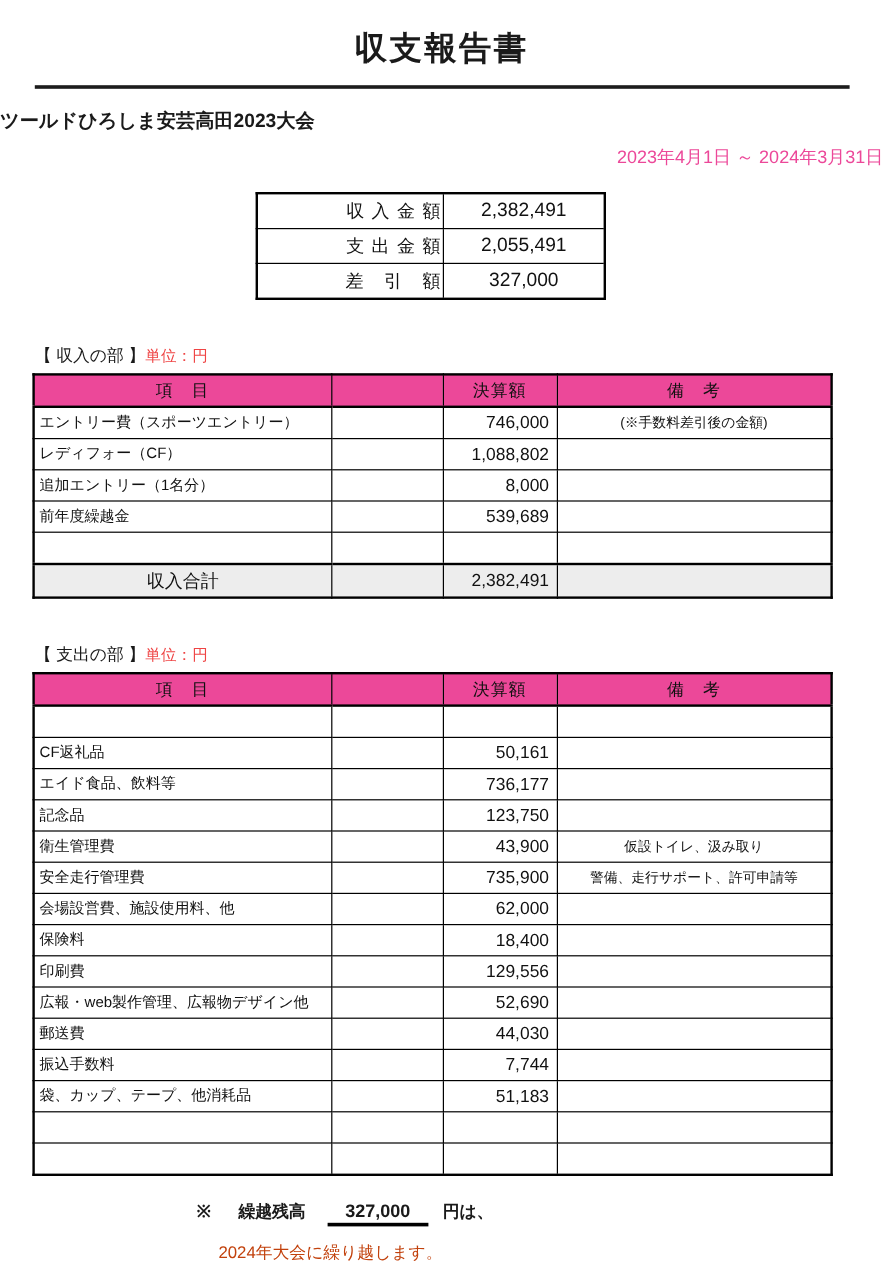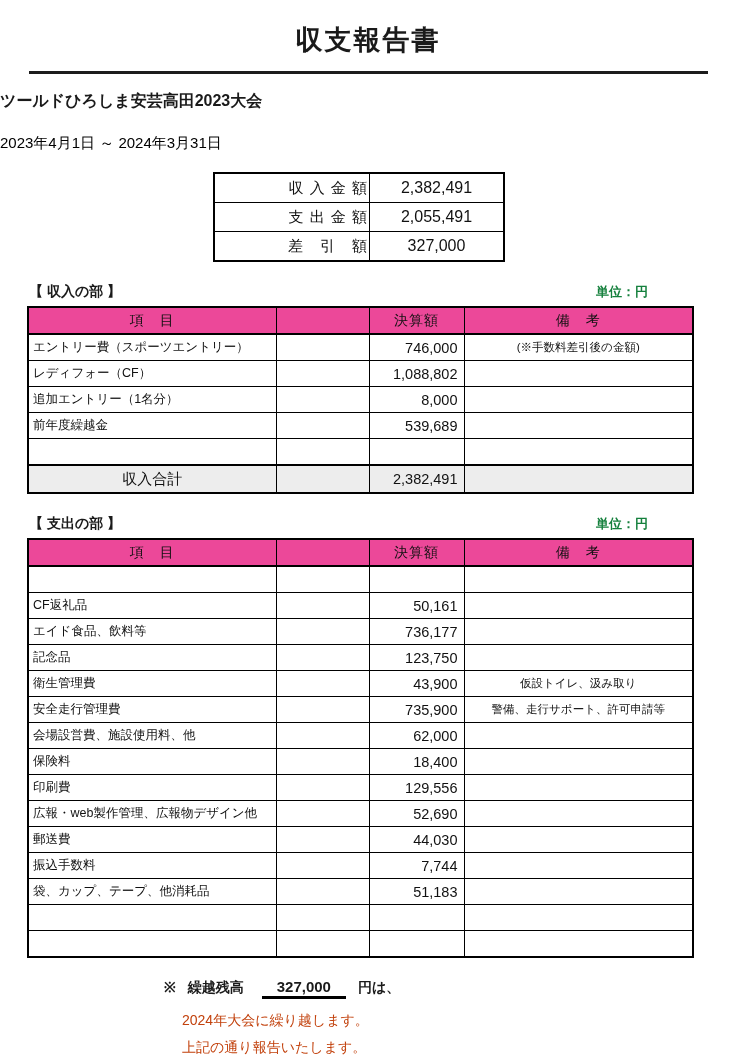--- a/index.html
+++ b/index.html
@@ -3,50 +3,50 @@
 <meta charset="utf-8">
 <style>
   html,body{margin:0;padding:0;background:#ffffff;}
   .page{
     width:736px;height:1063px;overflow:hidden;background:#ffffff;
     font-family:"Liberation Sans",sans-serif;color:#111;position:relative;box-sizing:border-box;
   }
   .title{margin:0;padding-top:22px;text-align:center;font-size:27px;font-weight:bold;letter-spacing:2px;color:#1a1a1a;}
   .title-rule{height:3px;background:#1c1c1c;margin:13px 28px 0 29px;}
   .subtitle{margin-top:17px;font-size:16px;font-weight:bold;color:#1a1a1a;}
-  .period{margin-top:22px;text-align:left;font-size:15px;color:#000000;}
+  .period{margin-top:10px;text-align:right;font-size:15px;color:#ec4899;}
 
   table{border-collapse:collapse;}
   .summary{margin:19px 0 0 213px;border:2px solid #000;}
   .summary td{border:1.5px solid #000;height:26px;vertical-align:middle;}
   .summary .s-label{width:152px;text-align:right;font-size:15px;letter-spacing:1px;}
   .summary .s-value{width:131px;text-align:center;font-size:16px;}
 
-  .section-row{display:flex;justify-content:space-between;align-items:flex-end;margin:21px 44px 5px 29px;font-weight:bold;}
+  .section-row{display:flex;justify-content:flex-start;align-items:flex-end;margin:21px 44px 5px 29px;}
   .section-label{font-size:14px;color:#1a1a1a;}
-  .unit-label{font-size:13px;color:#15803d;margin-right:44px;}
+  .unit-label{font-size:13px;color:#ef4444;margin-right:44px;margin-top:17px;}
 
   .data-table{margin-left:27px;width:665px;table-layout:fixed;border:2px solid #000;}
   .data-table col.c-item{width:248px;}
   .data-table col.c-blank{width:93px;}
   .data-table col.c-amount{width:95px;}
   .data-table col.c-note{width:229px;}
   .data-table th{
     border:1px solid #000;border-bottom:2px solid #000;background:#ec4899;
     height:25px;font-size:14px;font-weight:normal;text-align:center;padding:0;letter-spacing:1px;
   }
   .data-table td{border:1px solid #000;height:23px;font-size:12.5px;padding:1px 4px;vertical-align:middle;overflow:hidden;white-space:nowrap;}
   .data-table td.amount{text-align:right;font-size:14.5px;padding-right:6px;}
   .data-table td.note{text-align:center;font-size:11.5px;}
   .data-table tr.total td{background:#ededed;border-top:2px solid #000;height:24px;}
   .data-table tr.total td.item{text-align:center;font-size:15px;padding:1px 0;}
   .data-table tr.total td.amount{font-size:14.5px;}
 
   .carry-note{margin:19px 0 0 164px;font-size:14px;font-weight:bold;color:#1a1a1a;display:flex;align-items:baseline;}
-  .carry-note .lbl{margin-left:12px;}
+  .carry-note .lbl{margin-left:23px;}
   .carry-note .amt{margin-left:18px;padding:0 15px 1px 15px;border-bottom:3px solid #000;font-size:15px;}
   .carry-note .sfx{margin-left:12px;}
   .carry-line{margin:13px 0 0 182px;font-size:14px;font-weight:normal;color:#c2410c;}
   .carry-line + .carry-line{margin-top:9px;}
 </style>
 </head>
 <body>
 
 <div class="page">
 

